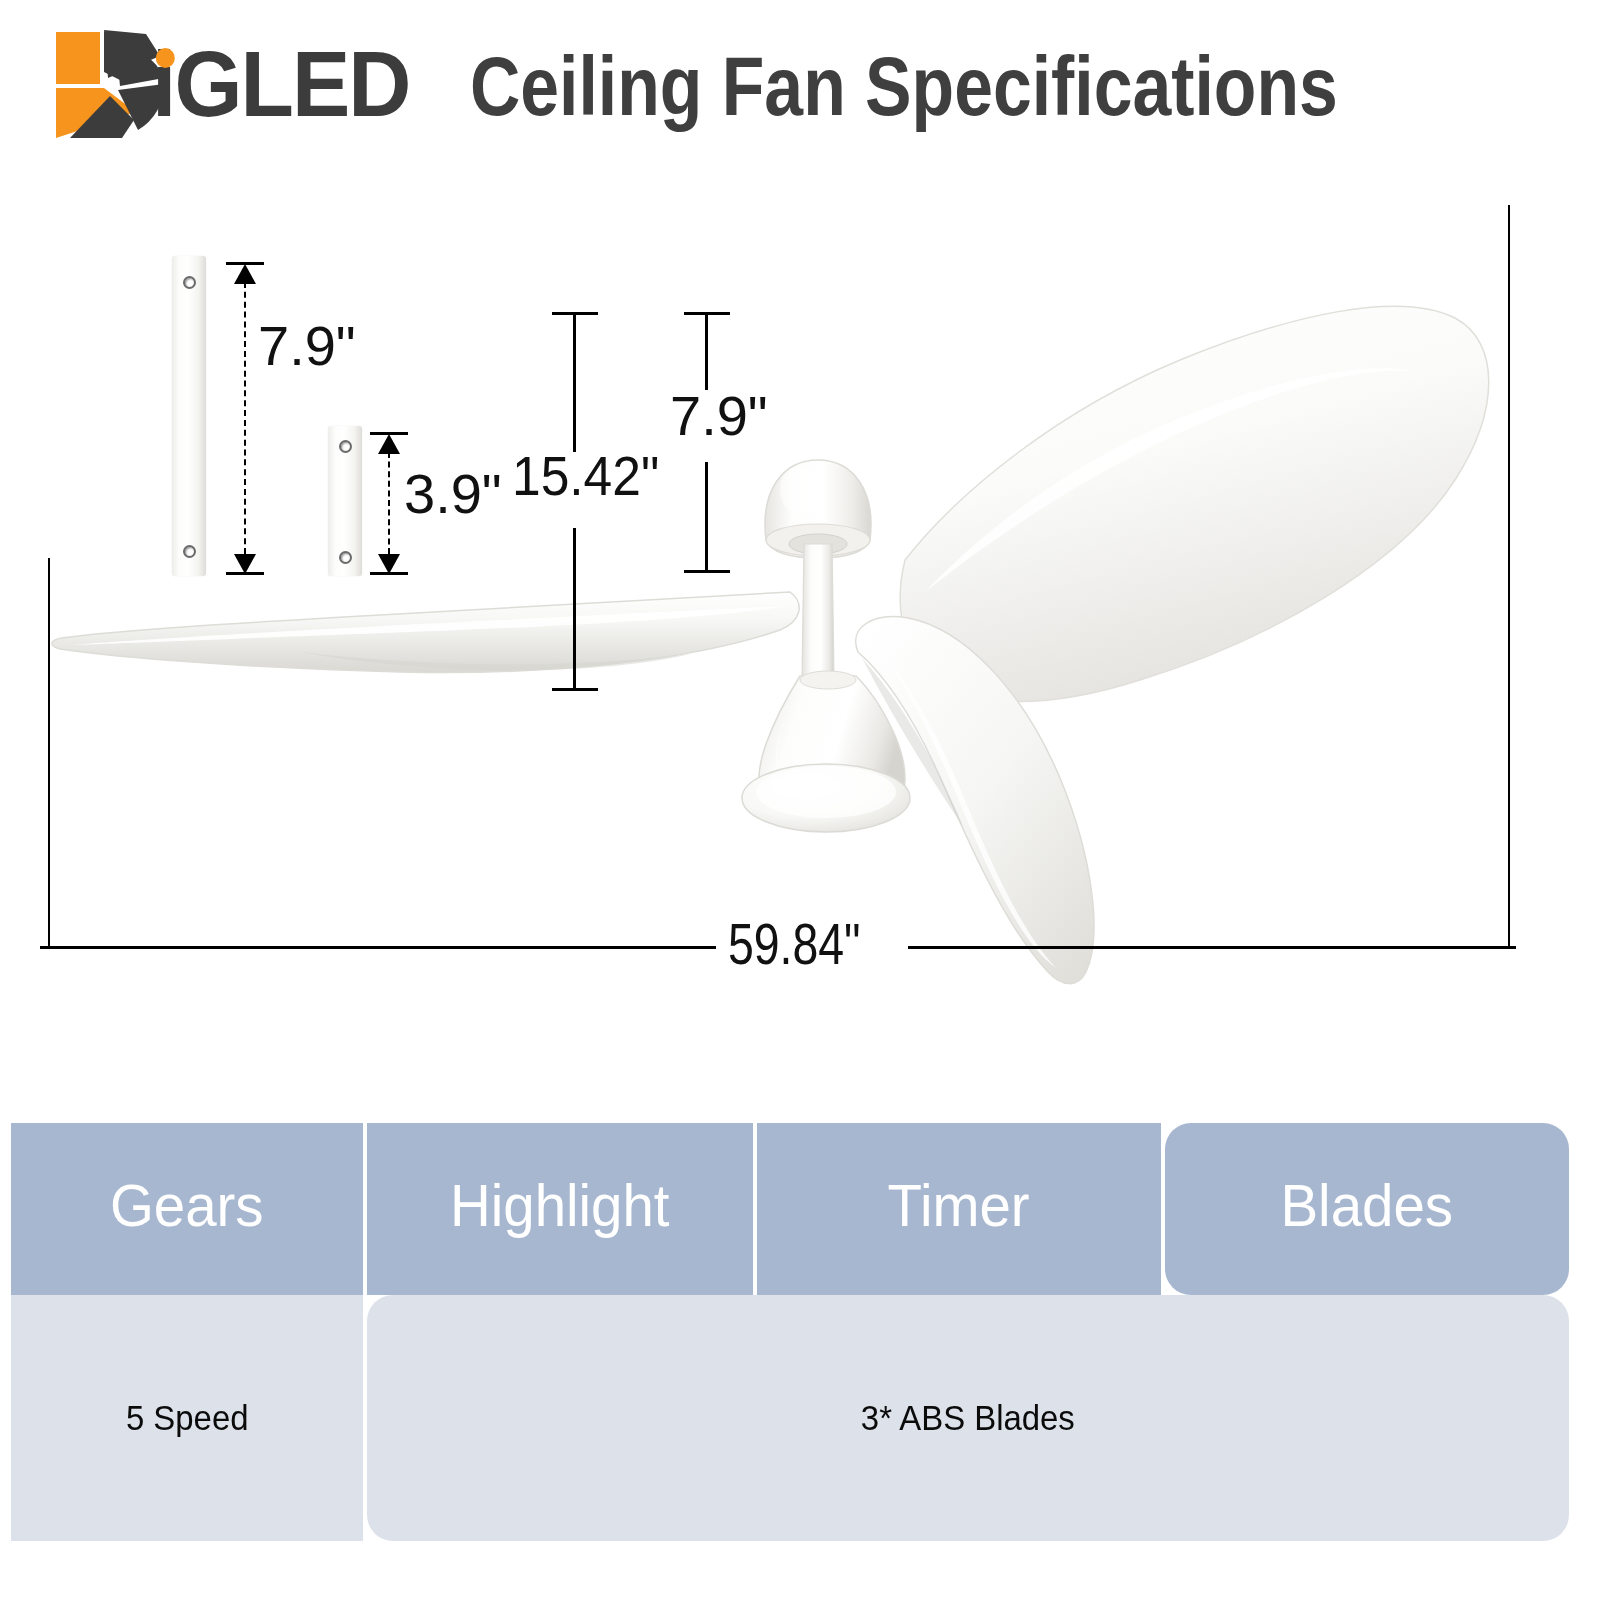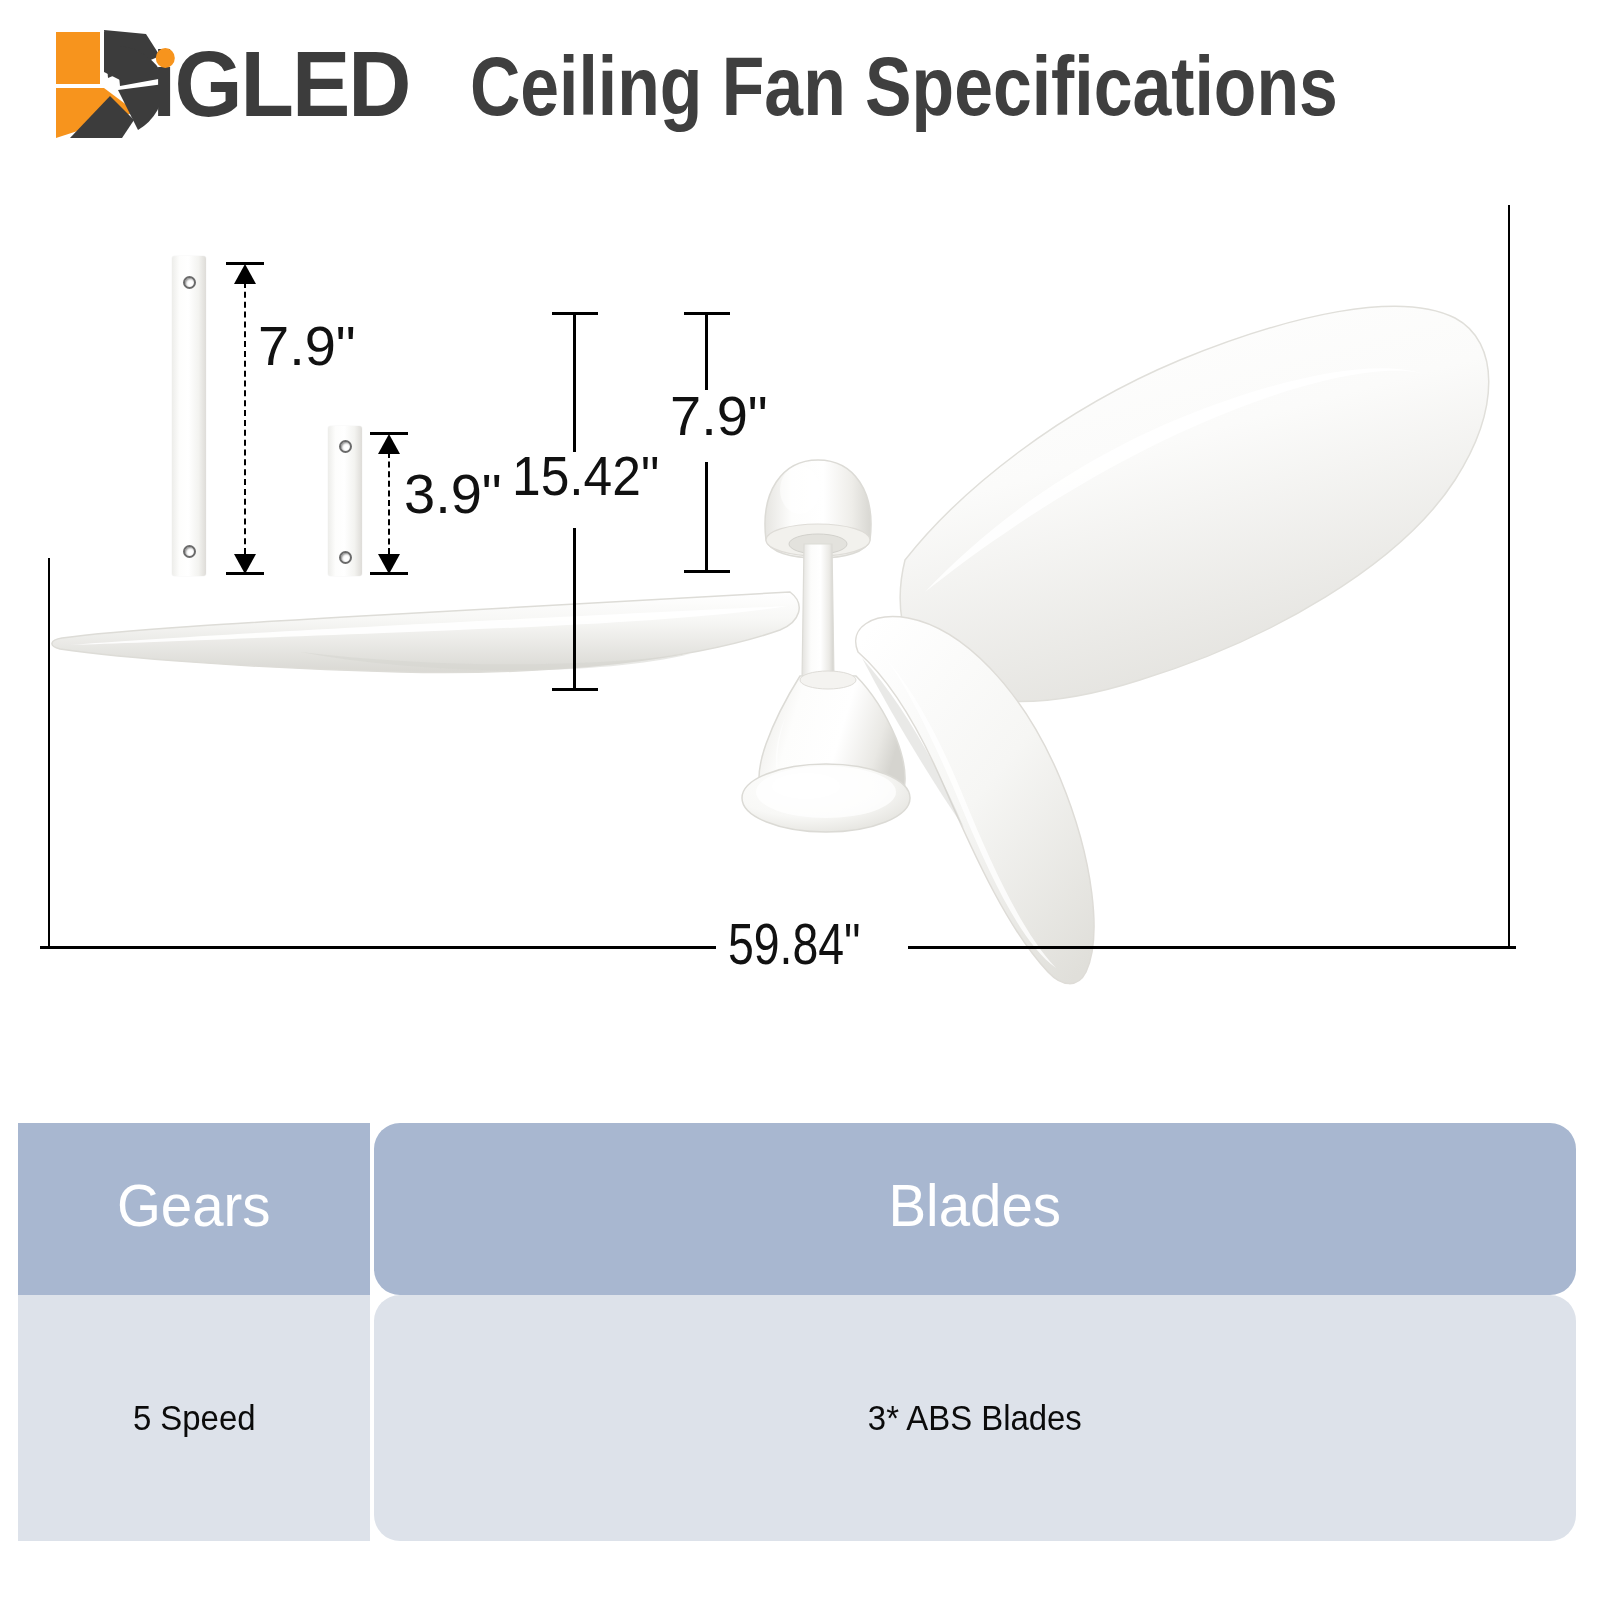--- a/index.html
+++ b/index.html
@@ -67,21 +67,21 @@
     background:#ffffff; border:2px solid #6a6a6a; left:50%;
     margin-left:-6px;
     box-shadow:inset 1px 1px 2px rgba(0,0,0,0.45);
   }
 
   
   #fan { position:absolute; left:0; top:0; width:1600px; height:900px; }
 
   
   #spec-table {
-    position:absolute; left:18px; top:1123px;
+    position:absolute; left:11px; top:1123px;
     width:1558px; height:418px;
     display:flex; flex-direction:column; gap:0;
   }
   .trow { display:flex; width:100%; gap:4px; }
   .trow.head { height:172px; }
   .trow.body { height:246px; }
   .cell {
     display:flex; align-items:center; justify-content:center;
     text-align:center;
   }
@@ -314,20 +314,26 @@
   </div>
 
 </div>
 
 <div id="spec-table">
 
   <div class="trow head">
     <div class="cell c0">
       <span>Gears</span>
     </div>
+    <div class="cell c1">
+      <span>Highlight</span>
+    </div>
+    <div class="cell c2">
+      <span>Timer</span>
+    </div>
     <div class="cell c3">
       <span>Blades</span>
     </div>
   </div>
 
   <div class="trow body">
     <div class="cell c0">
       <span>5 Speed</span>
     </div>
     <div class="cell c3">

